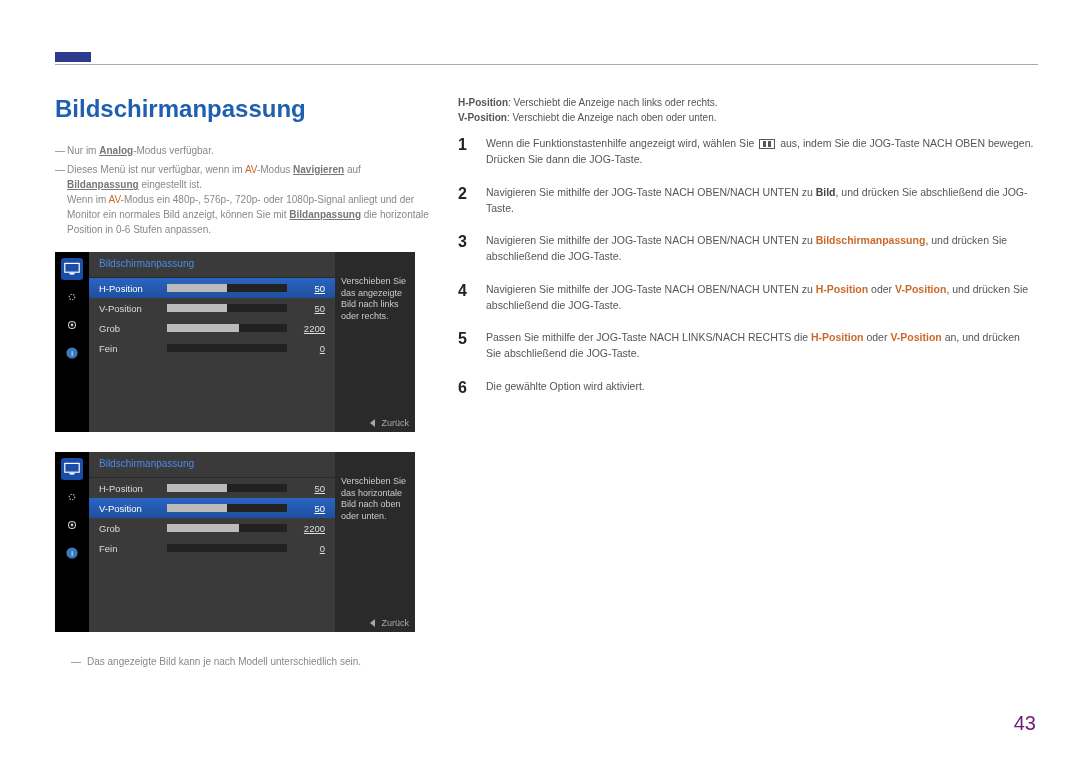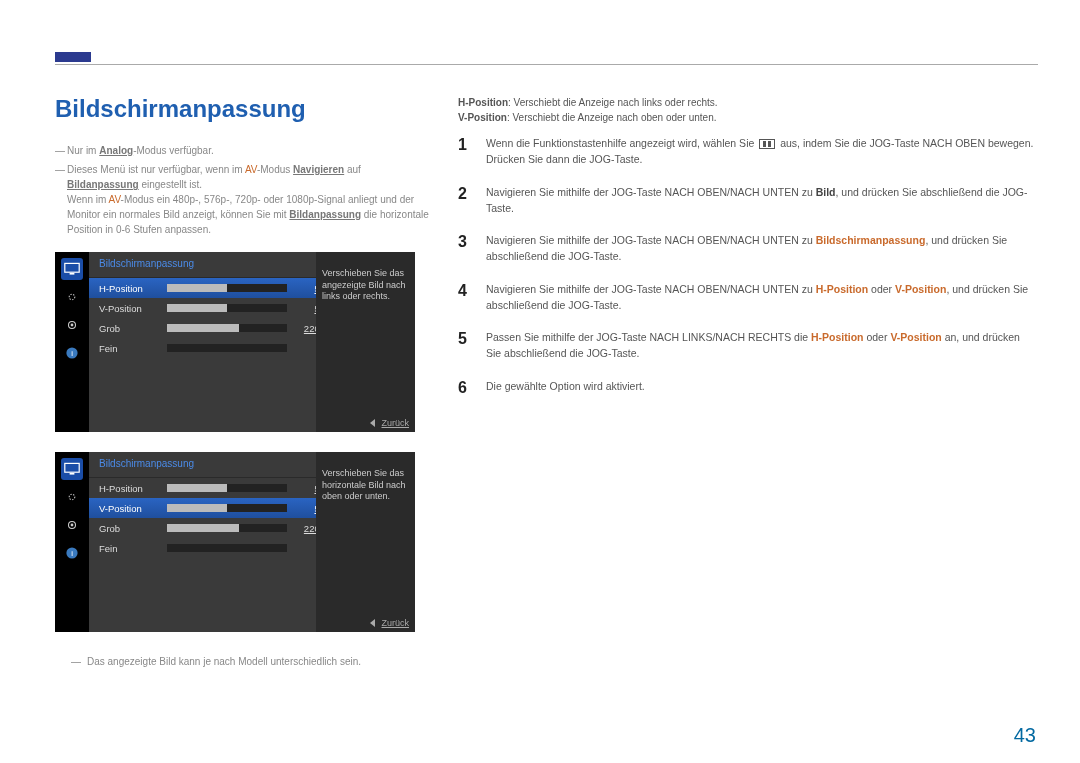--- a/index.html
+++ b/index.html
@@ -107,36 +107,36 @@
     font-size:9.5px; color:#ddd; padding:2px 10px 2px 10px; height:20px;
   }
   .osd-row.selected { background: linear-gradient(#2a64c2,#1f4f9e); color:#fff;}
   .osd-row .slider {
     width:120px; height:8px; background:#222; position:relative; border-radius:0;
   }
   .osd-row .slider .fill { position:absolute; left:0; top:0; bottom:0; background:#bbb;}
   .osd-row .label { width:60px; }
   .osd-row .val { width:30px; text-align:right;text-decoration:underline;}
   .osd-right {
-    position:absolute; right:0; top:0; bottom:0; width:99px;
-    background:#2a2a2a; color:#ccc; font-size:9px; padding:16px 6px; line-height:1.3;
+    position:absolute; right:0; top:0; bottom:0; width:80px;
+    background:#2a2a2a; color:#ccc; font-size:9px; padding:24px 6px; line-height:1.3;
   }
   .osd-footer {
     position:absolute; right:6px; bottom:4px; color:#aaa; font-size:9px;
-    display:flex; align-items:center; gap:6px;text-decoration:underline;
+    display:flex; align-items:center; gap:6px;
   }
   .osd-footer .tri {
     width:0;height:0;border-top:4px solid transparent;border-bottom:4px solid transparent;border-right:5px solid #aaa;
   }
   .footnote {
     font-size:10px; color:#888; clear:both; padding-top:4px;margin-left:16px;
   }
   .footnote .dash { margin-right:6px;}
   .page-num {
-    position:absolute; right:44px; bottom:16px; font-size:20px; color:#0369a1;
+    position:absolute; right:44px; bottom:28px; font-size:20px; color:#701a75;
   }
 </style>
 </head>
 <body>
 
 <div class="top-bar"></div>
 <div class="hr"></div>
 
 <div class="page">
   <div class="leftcol">

